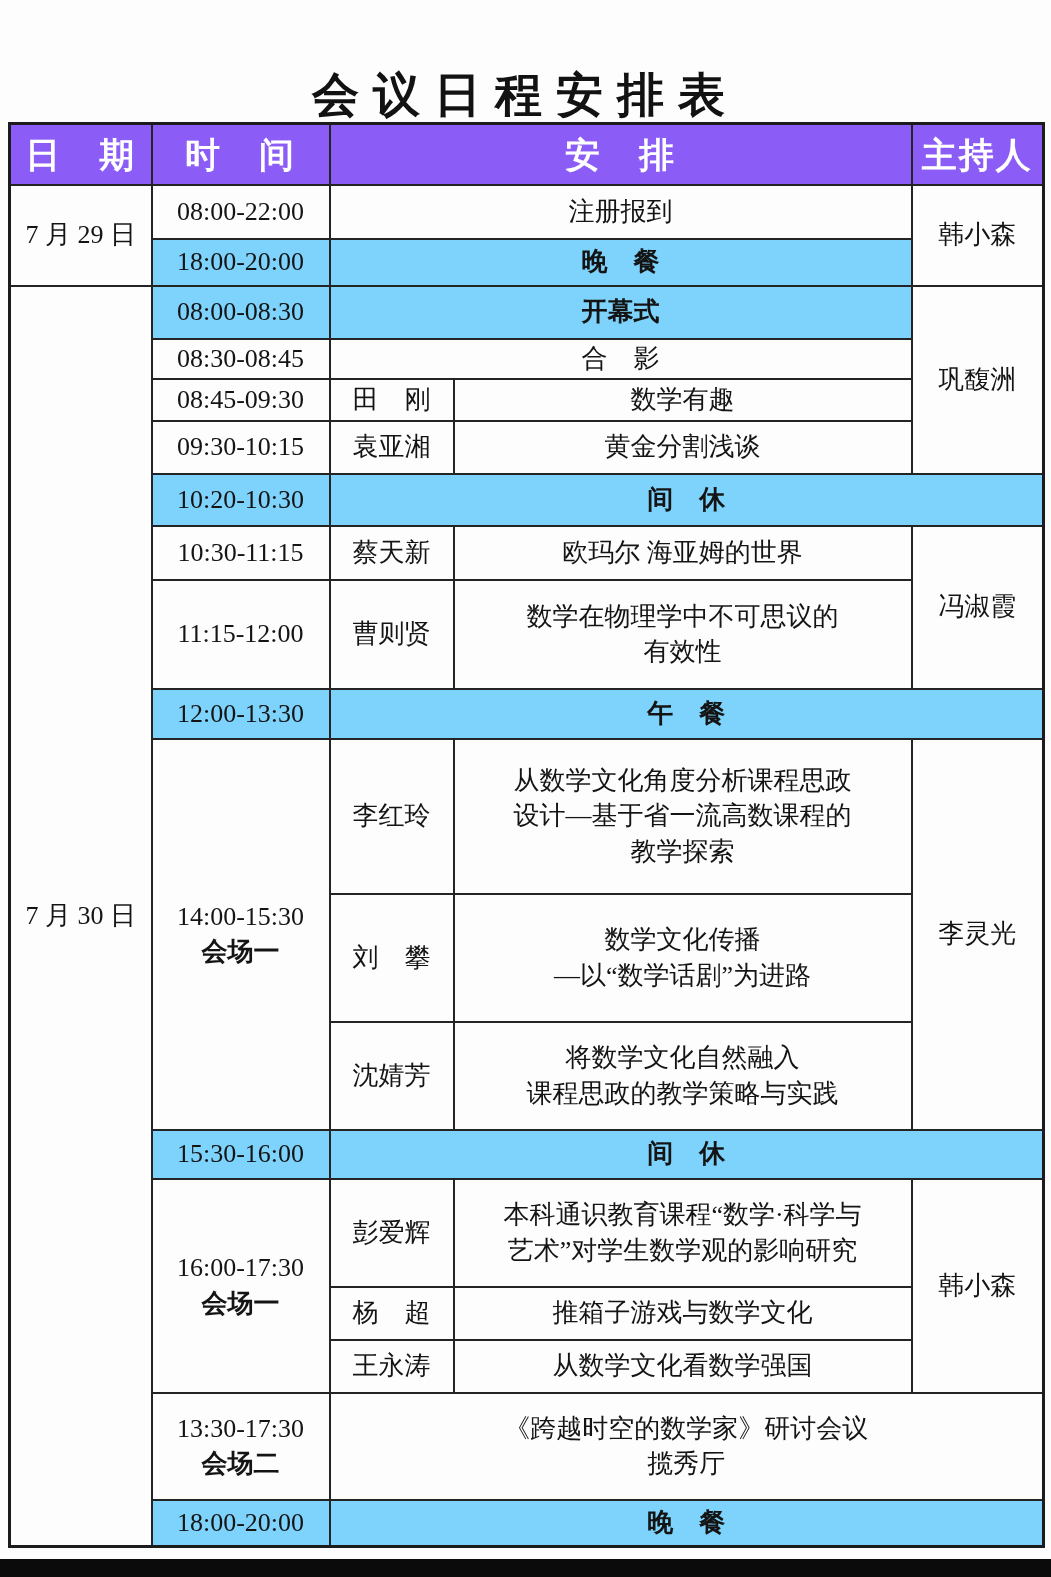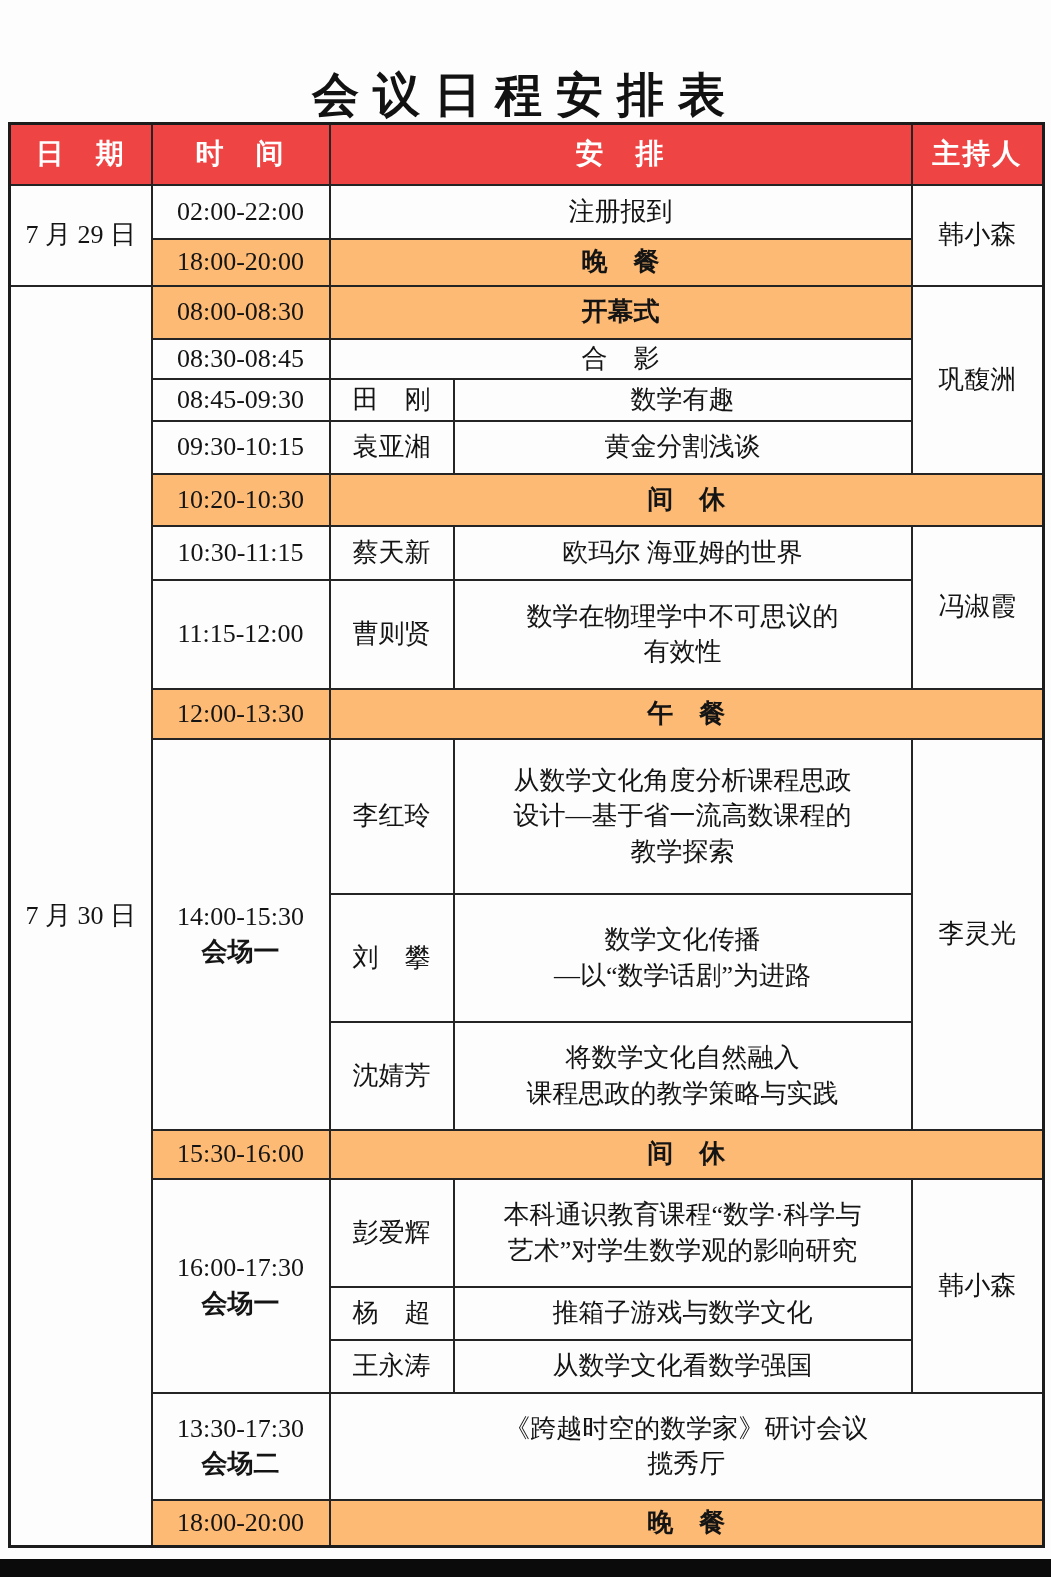--- a/index.html
+++ b/index.html
@@ -22,25 +22,25 @@
     width:1034px;
     border:3px solid #1c1c1c;
   }
   table.sched td,table.sched th{
     border:2px solid #242424;
     text-align:center;vertical-align:middle;
     padding:0;font-size:26px;line-height:1.35;
     overflow:hidden;
   }
   tr.hdr th{
-    background:#ef4444;color:#ffffff;font-weight:bold;
-    font-size:28px;letter-spacing:2px;
+    background:#8b5cf6;color:#ffffff;font-weight:bold;
+    font-size:35px;letter-spacing:2px;
     font-family:"Liberation Sans","DejaVu Sans",sans-serif;
   }
-  td.blue{background:#fdba74;}
+  td.blue{background:#7dd3fc;}
   td.bold, .bold{font-weight:bold;}
   td.wrap{white-space:pre-line;line-height:53px;}
   .venue{font-weight:bold;}
   .tv{line-height:54px;border-radius:30px;}
   .time{font-size:26px;}
   .bottom-bar{
     position:absolute;left:0;top:1559px;width:1051px;height:18px;
     background:#0b0b0b;
   }
 </style>
@@ -61,21 +61,21 @@
   <tbody>
       <tr class="hdr" style="height:61px">
     <th>日　期</th>
     <th>时　间</th>
     <th colspan="2">安　排</th>
     <th>主持人</th>
   </tr>
 
   <tr style="height:54px">
     <td rowspan="2">7 月 29 日</td>
-    <td class="time">02:00-22:00</td>
+    <td class="time">08:00-22:00</td>
     <td colspan="2">注册报到</td>
     <td rowspan="2">韩小森</td>
   </tr>
   <tr style="height:47px">
     <td class="time blue">18:00-20:00</td>
     <td colspan="2" class="blue bold">晚　餐</td>
   </tr>
 
   <tr style="height:53px">
     <td rowspan="17">7 月 30 日</td>

